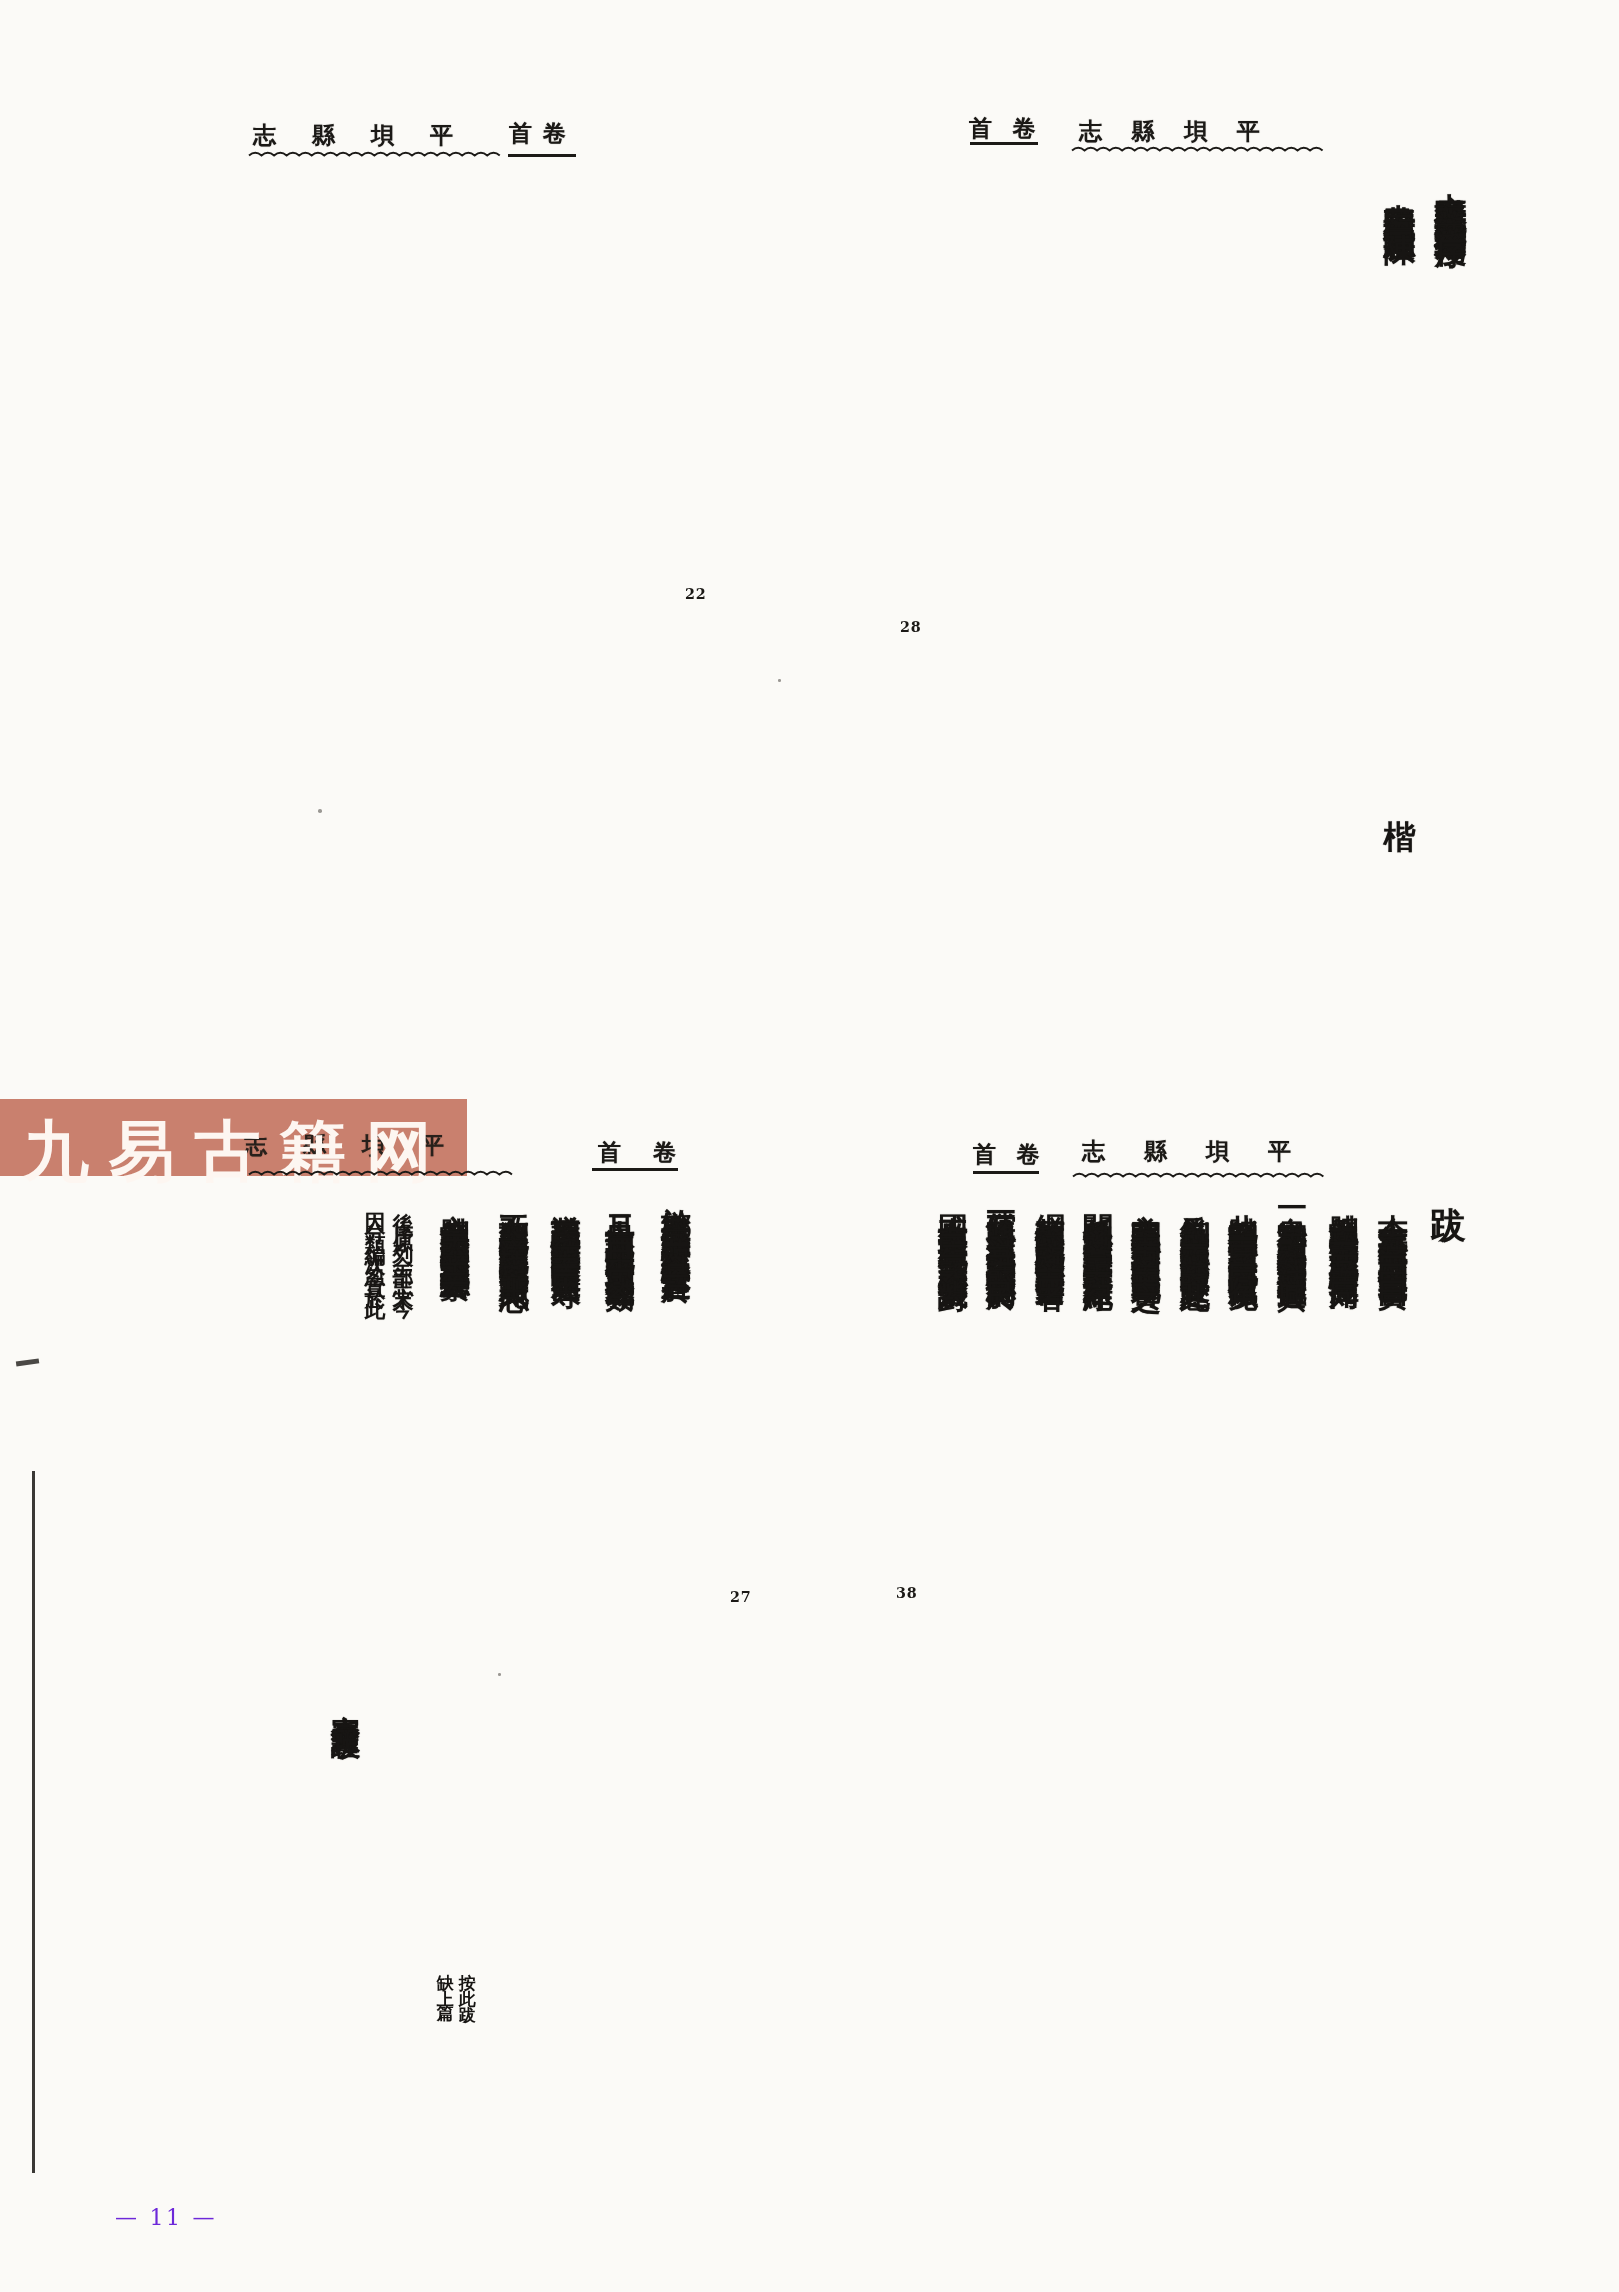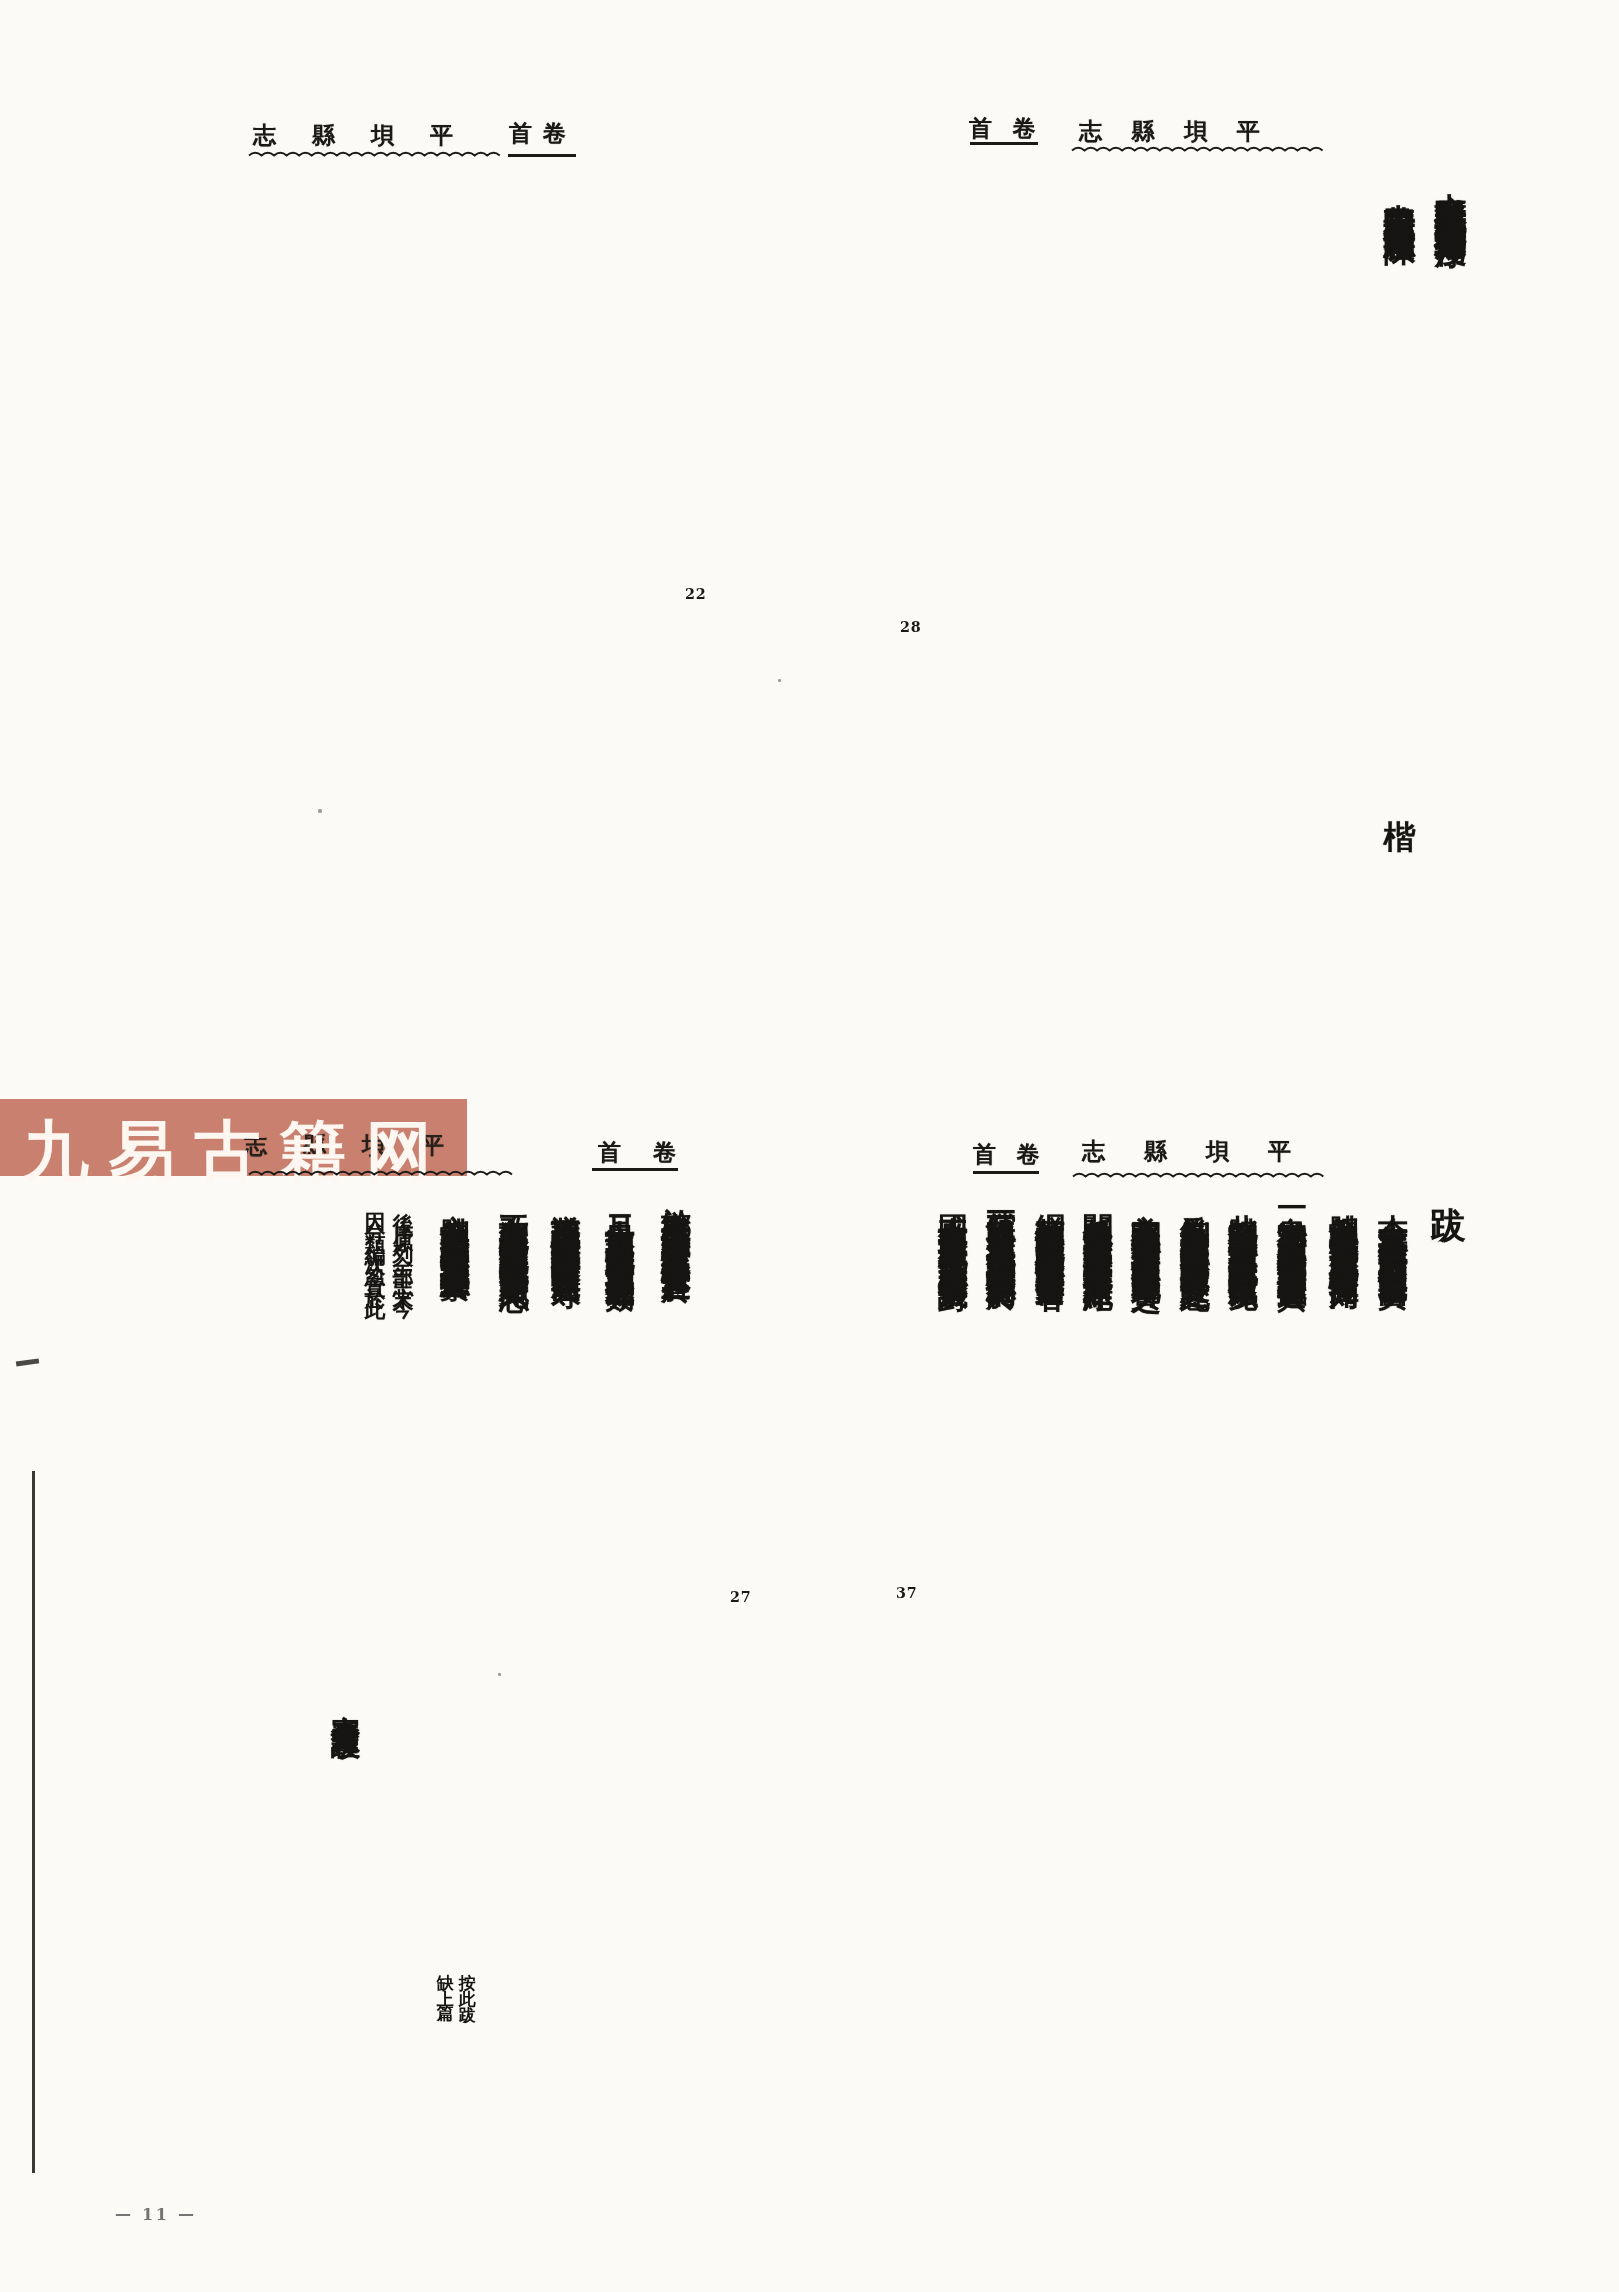--- a/index.html
+++ b/index.html
@@ -31,22 +31,22 @@
     white-space:nowrap;text-shadow:0 0 0.9px rgba(20,18,15,.5);font-family:Liberation Serif, serif;
   }
   .rule{position:absolute;background:#1c1a17;height:2.7px;}
   .wavy{position:absolute;overflow:visible;}
   .wavy path{stroke:#1c1a17;stroke-width:2.2;fill:none;}
   .leafnum{
     position:absolute;font-weight:700;font-size:14.3px;color:#1b1916;
     font-family:"DejaVu Serif","Liberation Serif",serif;letter-spacing:0.9px;
   }
   .footer-num{
-    position:absolute;left:115px;top:2205px;font-size:16px;font-weight:700;
-    letter-spacing:2.7px;color:#737373;font-family:"DejaVu Serif",serif;
+    position:absolute;left:115px;top:2205px;font-size:22px;font-weight:400;
+    letter-spacing:2.7px;color:#6d28d9;font-family:"DejaVu Serif",serif;
   }
   .wm-block{
     position:absolute;left:0;top:1099px;width:467px;height:77px;
     background:#c9806e;z-index:2;
   }
   .wm-text{
     position:absolute;left:23px;top:1107px;z-index:4;
     font-size:66px;font-weight:700;letter-spacing:19.7px;
     color:#fdf6f1;white-space:nowrap;
     font-family:"Liberation Sans","DejaVu Sans",sans-serif;
@@ -118,21 +118,21 @@
 
 <div class="vcol minicol" style="left:459px;top:1960px;">按此跋</div>
 <div class="vcol minicol" style="left:437px;top:1960px;">缺上篇</div>
 
 <div class="vcol anncol" style="left:392px;top:1196px;">後序原列全部志末今</div>
 <div class="vcol anncol" style="left:364px;top:1196px;">因分類編次怱置於此</div>
 
 <div class="vcol sigcol" style="left:332px;top:1691px;">審察會會員謹跋</div>
 
 <div class="leafnum" style="left:730px;top:1589px;">27</div>
-<div class="leafnum" style="left:896px;top:1585px;">37</div>
+<div class="leafnum" style="left:896px;top:1585px;">38</div>
 
 <div class="margin-rule"></div>
 <div class="margin-tick"></div>
 <div class="speck" style="left:318px;top:809px;width:3.6px;height:3.6px;"></div>
 <div class="speck" style="left:778px;top:679px;width:2.7px;height:2.7px;"></div>
 <div class="speck" style="left:498px;top:1673px;width:2.7px;height:2.7px;"></div>
 
 <div class="footer-num">— 11 —</div>
 
 

